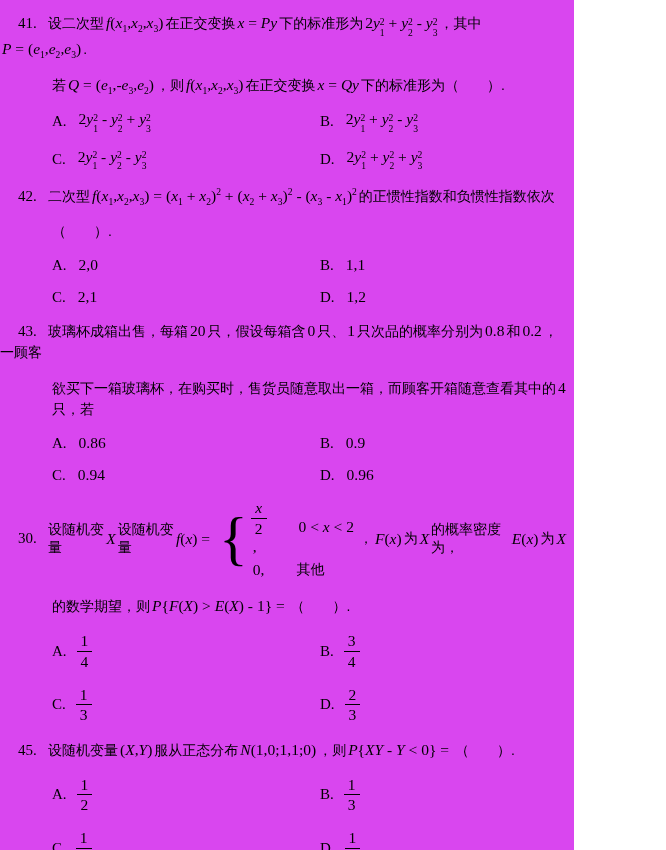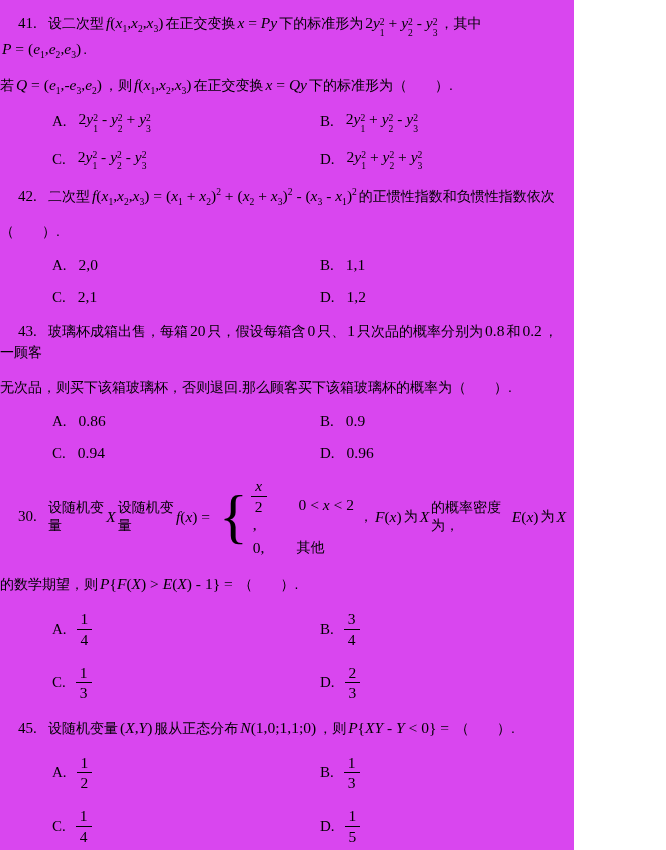--- a/index.html
+++ b/index.html
@@ -4,21 +4,21 @@
 <style>
   html,body{margin:0;padding:0;background:#ffffff;}
   .page{
     width:574px;min-height:850px;box-sizing:border-box;
     background:#d946ef;color:#000000;
     padding:12px 6px 8px 0;
     font-family:"Liberation Sans","DejaVu Sans",sans-serif;
     font-size:14px;
   }
   .question{margin-bottom:14px;}
-  .qline{margin-bottom:14px;min-height:20px;line-height:21px;}
+  .qline{padding-left:52px;margin-bottom:14px;min-height:20px;line-height:21px;}
   .qline.first{padding-left:0;}
   .qline.vcenter{display:flex;align-items:center;flex-wrap:nowrap;line-height:normal;margin-bottom:16px;}
   .qnum{display:inline-block;margin-left:18px;min-width:30px;
         font-family:"Liberation Serif","DejaVu Serif",serif;font-size:15px;flex:0 0 auto;}
   .cn{font-size:14px;}
   .math{font-family:"Liberation Serif","DejaVu Serif",serif;font-size:15.5px;padding:0 2px;white-space:pre;}
   .mvar{font-style:italic;}
   .math sub,.math sup{font-size:0.62em;line-height:0;}
   .ss{display:inline-block;vertical-align:-0.5em;text-align:left;}
   .ss span{display:block;font-size:0.62em;line-height:1.15;}
@@ -95,21 +95,21 @@
         <div class="option">
           <span class="opt-label">D.</span>
           <span class="opt-content">
             <span class="math"><span>1</span><span>,</span><span>2</span></span>
           </span>
         </div>
       </div>
     </div>
     <div class="question">
       <div class="qline first"><span class="qnum">43.</span><span class="cn">玻璃杯成箱出售，每箱</span><span class="math"><span>2</span><span>0</span></span><span class="cn">只，假设每箱含</span><span class="math"><span>0</span></span><span class="cn">只、</span><span class="math"><span>1</span></span><span class="cn">只次品的概率分别为</span><span class="math"><span>0</span><span>.</span><span>8</span></span><span class="cn">和</span><span class="math"><span>0</span><span>.</span><span>2</span></span><span class="cn">，一顾客</span></div>
-      <div class="qline"><span class="cn">无次品，则买下该箱玻璃杯，否则退回.那么顾客买下该箱玻璃杯的概率为（　　）.</span></div>
+      <div class="qline"><span class="cn">欲买下一箱玻璃杯，在购买时，售货员随意取出一箱，而顾客开箱随意查看其中的</span><span class="math"><span>4</span></span><span class="cn">只，若</span></div>
       <div class="options">
         <div class="option">
           <span class="opt-label">A.</span>
           <span class="opt-content">
             <span class="math"><span>0</span><span>.</span><span>8</span><span>6</span></span>
           </span>
         </div>
         <div class="option">
           <span class="opt-label">B.</span>
           <span class="opt-content">

